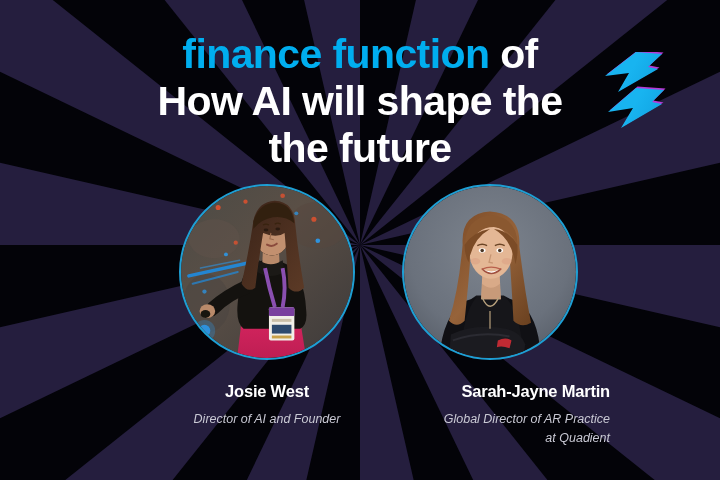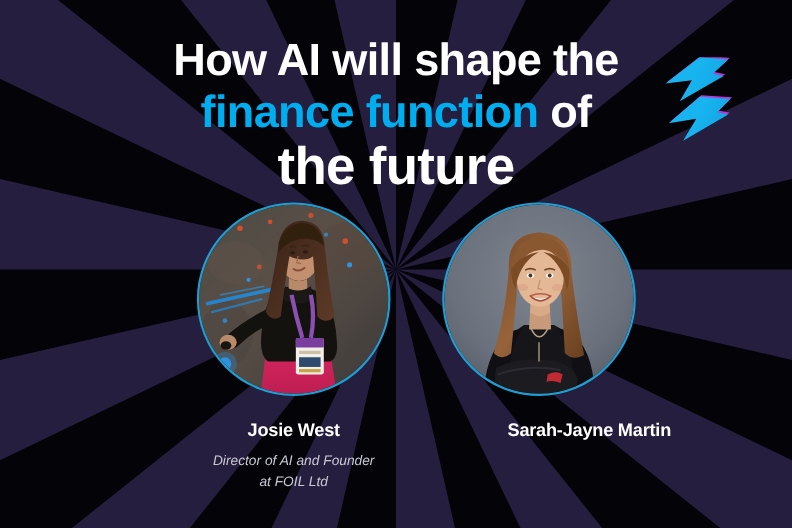--- a/index.html
+++ b/index.html
@@ -45,21 +45,21 @@
     font-family: "Liberation Sans", sans-serif;
     font-weight: bold;
     font-size: 40px;
     letter-spacing: -0.6px;
     color: #ffffff;
     margin: 0 0 6px 0;
     white-space: nowrap;
   }
   .title-line.l1 { font-size: 41px; }
   .title-line.l2 { font-size: 41px; }
-  .title-line.l3 { font-size: 48px; }
+  .title-line.l3 { font-size: 41px; }
   .accent { color: #00AEEF; }
 
   
   #bolts {
     position: absolute;
     left: 596px;
     top: 52px;
     width: 70px;
     height: 80px;
     z-index: 6;
@@ -140,22 +140,22 @@
         <path d="M360,245 L-512.8857226022274,1339.5640754552414 L-734.5640754552417,1117.885722602227 Z" fill="#251E3E"></path>
         <path d="M360,245 L-901.356415063387,852.4372347645809 L-1004.8990770545531,556.5293075388404 Z" fill="#251E3E"></path>
         <path d="M360,245 L-1040,245.00000000000017 L-1004.8990770545527,-66.52930753884118 Z" fill="#251E3E"></path>
         <path d="M360,245 L-901.3564150633867,-362.43723476458126 L-734.5640754552419,-627.8857226022267 Z" fill="#251E3E"></path>
         <path d="M360,245 L-512.8857226022261,-849.5640754552423 L-247.4372347645816,-1016.3564150633867 Z" fill="#251E3E"></path>
         <path d="M360,245 L48.47069246116081,-1119.8990770545531 L359.9999999999997,-1155 Z" fill="#251E3E"></path>
       </g>
   </svg>
 
   <div id="title-block">
+    <span class="title-line l2"><span class="accent">finance function</span><span> of</span></span>
     <span class="title-line l1">How AI will shape the</span>
-    <span class="title-line l2"><span class="accent">finance function</span><span> of</span></span>
     <span class="title-line l3">the future</span>
   </div>
 
   <svg id="bolts" viewBox="0 0 70 80" aria-hidden="true">
     <defs>
       <linearGradient id="boltGrad" x1="0" y1="0" x2="1" y2="0.4">
         <stop offset="0" stop-color="#18B4F0"></stop>
         <stop offset="0.55" stop-color="#18B4F0"></stop>
         <stop offset="1" stop-color="#12A6E4"></stop>
       </linearGradient>
@@ -254,21 +254,20 @@
               <rect x="93" y="136" width="20" height="3" fill="#cbbfa8"></rect>
               <rect x="93" y="142" width="20" height="9" fill="#2e4a6e"></rect>
               <rect x="93" y="153" width="20" height="3" fill="#c9a24a"></rect>
             </g>
           </svg>
         </div>
       </div>
       <div class="sp-name">Josie West</div>
       <div class="sp-role">
         <span>Director of AI and Founder</span>
-        <span class="sp-role-l2">at FOIL Ltd</span>
       </div>
     </div>
 
     <div class="speaker s1">
       <div class="avatar-wrap">
         <div class="avatar">
           <svg viewBox="0 0 176 176" aria-hidden="true">
             <defs>
               <radialGradient id="studioBg" cx="0.5" cy="0.38" r="0.78">
                 <stop offset="0" stop-color="#7d848e"></stop>
@@ -323,16 +322,20 @@
               <path d="M80,85 Q89,94 99,85" stroke="#a0503f" stroke-width="1.6" fill="none" stroke-linecap="round"></path>
               <path d="M80,85 Q89,81 99,85" stroke="#b9604c" stroke-width="1.4" fill="none"></path>
 
               <ellipse cx="73" cy="77" rx="5" ry="3.4" fill="#dba184" opacity="0.55"></ellipse>
               <ellipse cx="105" cy="77" rx="5" ry="3.4" fill="#dba184" opacity="0.55"></ellipse>
             </g>
           </svg>
         </div>
       </div>
       <div class="sp-name">Sarah-Jayne Martin</div>
+      <div class="sp-role">
+        <span>Global Director of AR Practice</span>
+        <span class="sp-role-l2">at Quadient</span>
+      </div>
     </div>
 
   </div>
 </div>
 
 </body></html>

